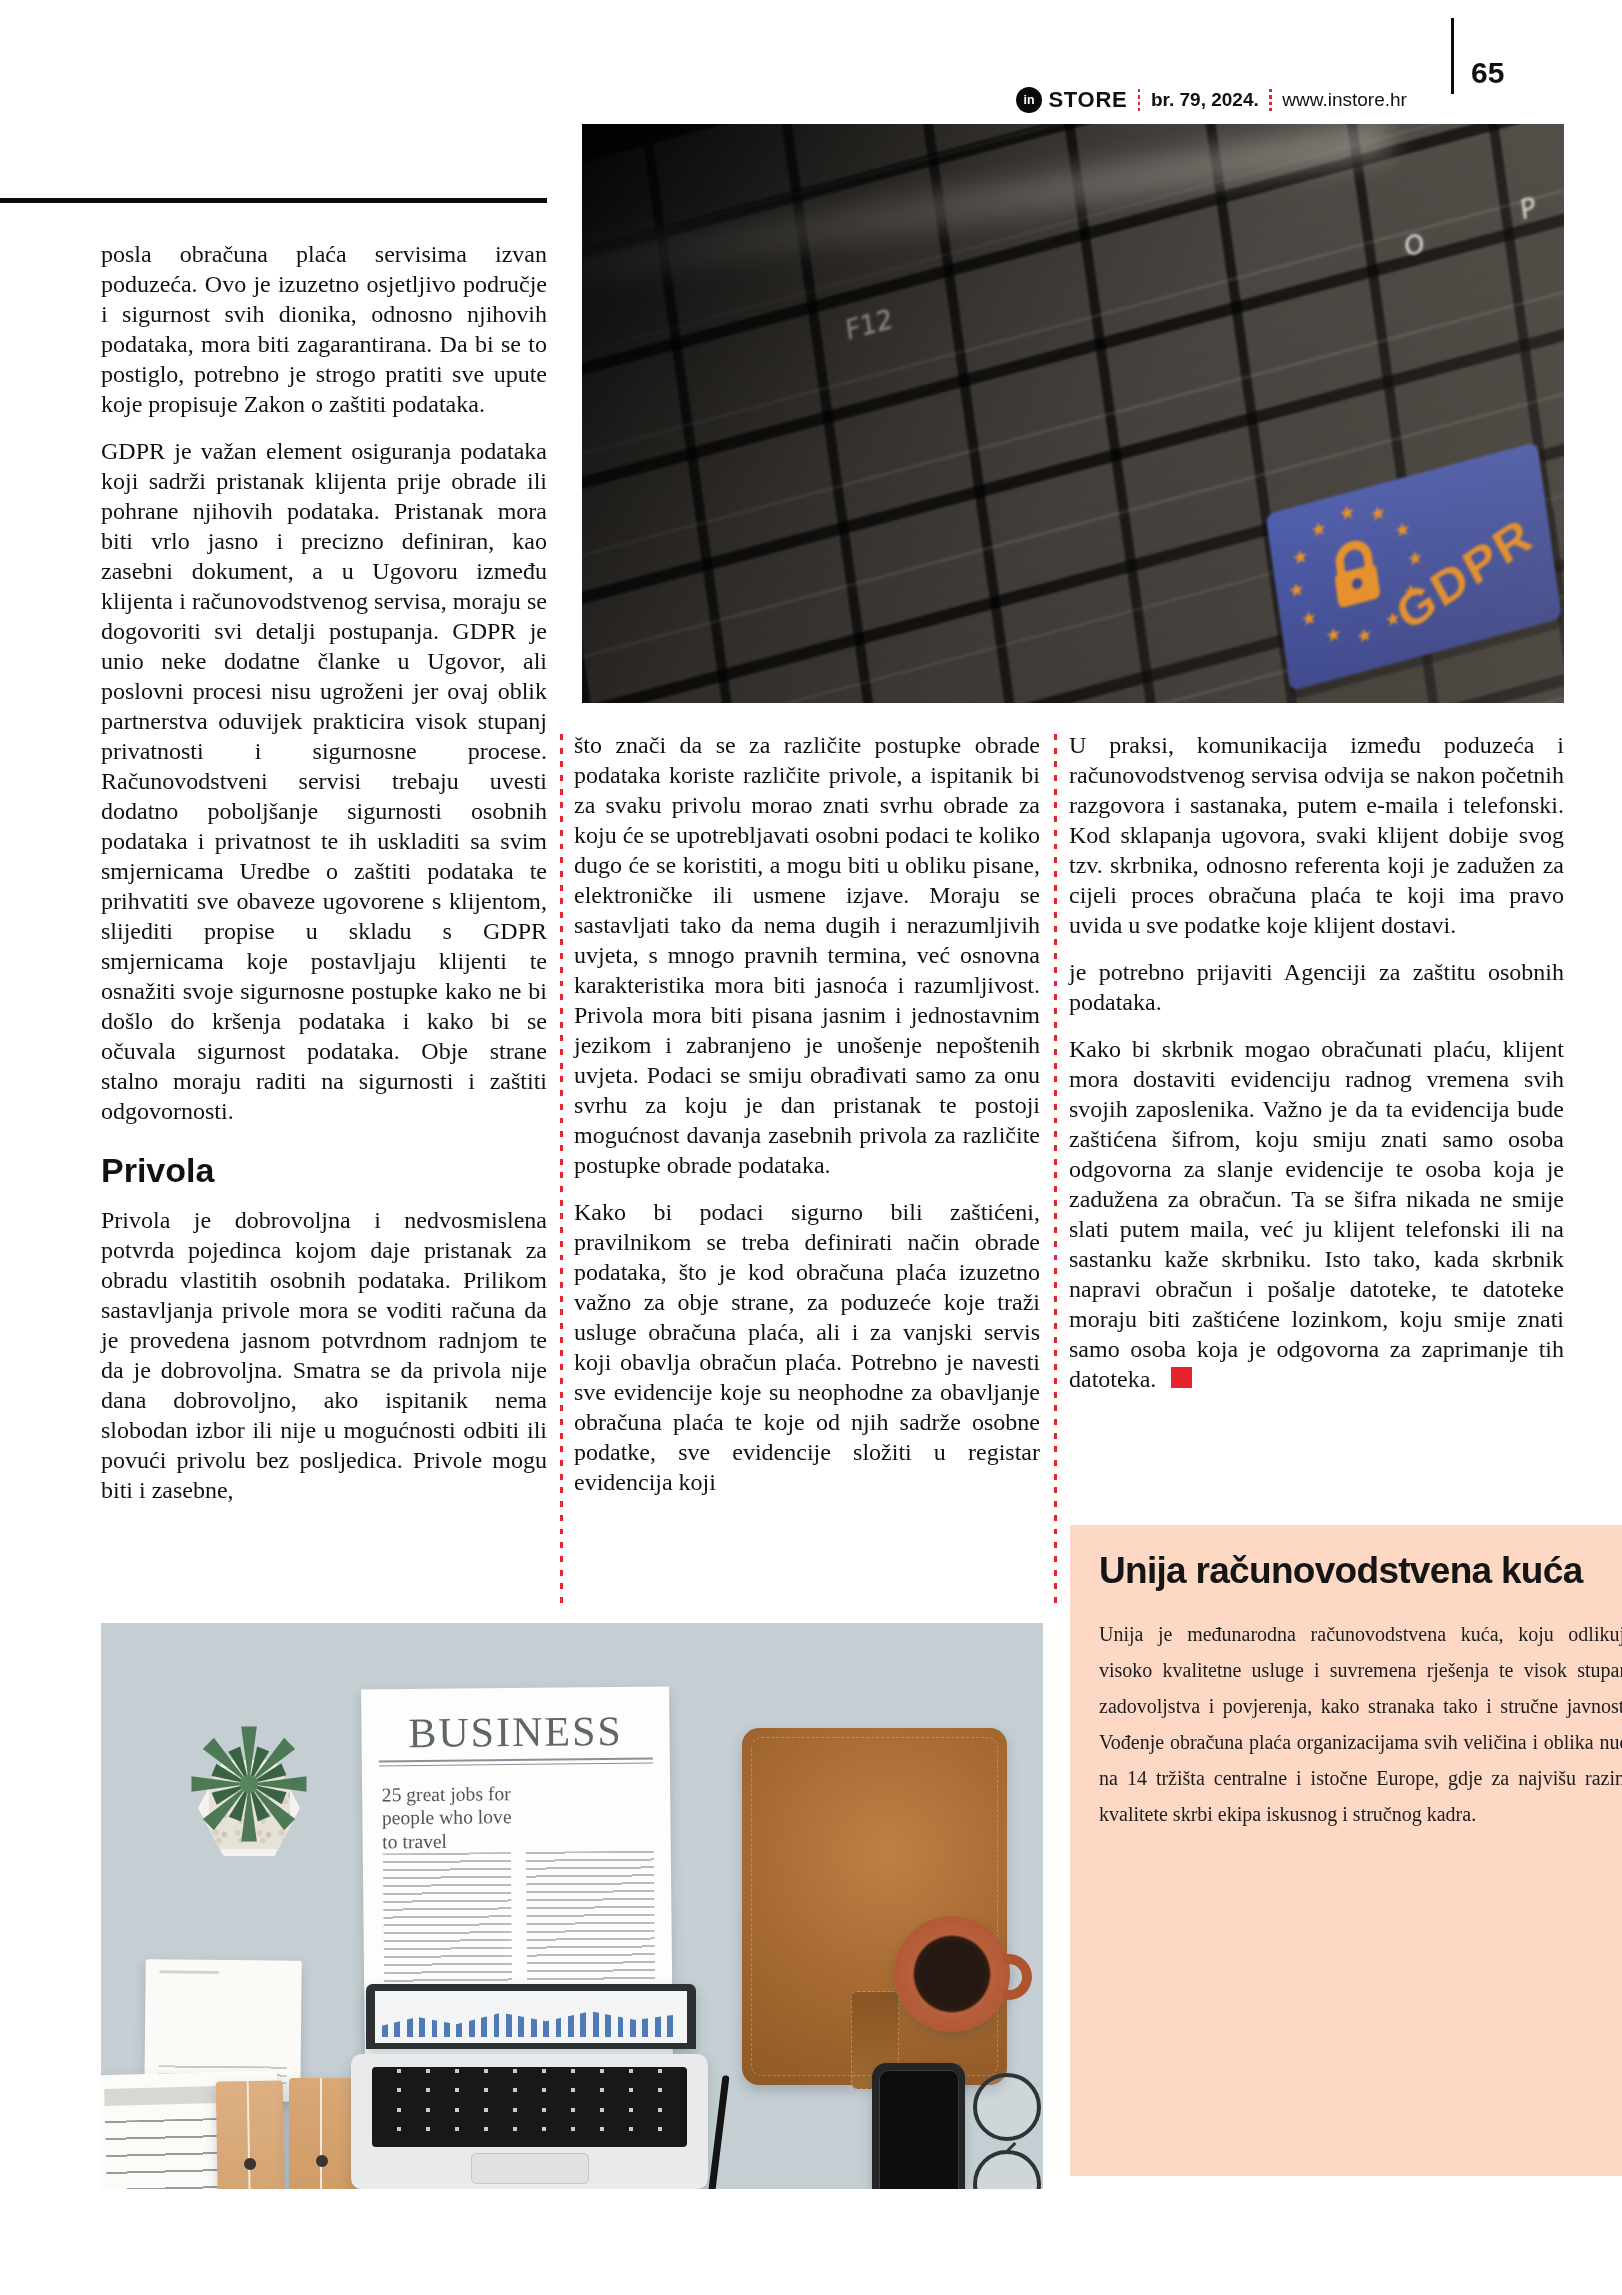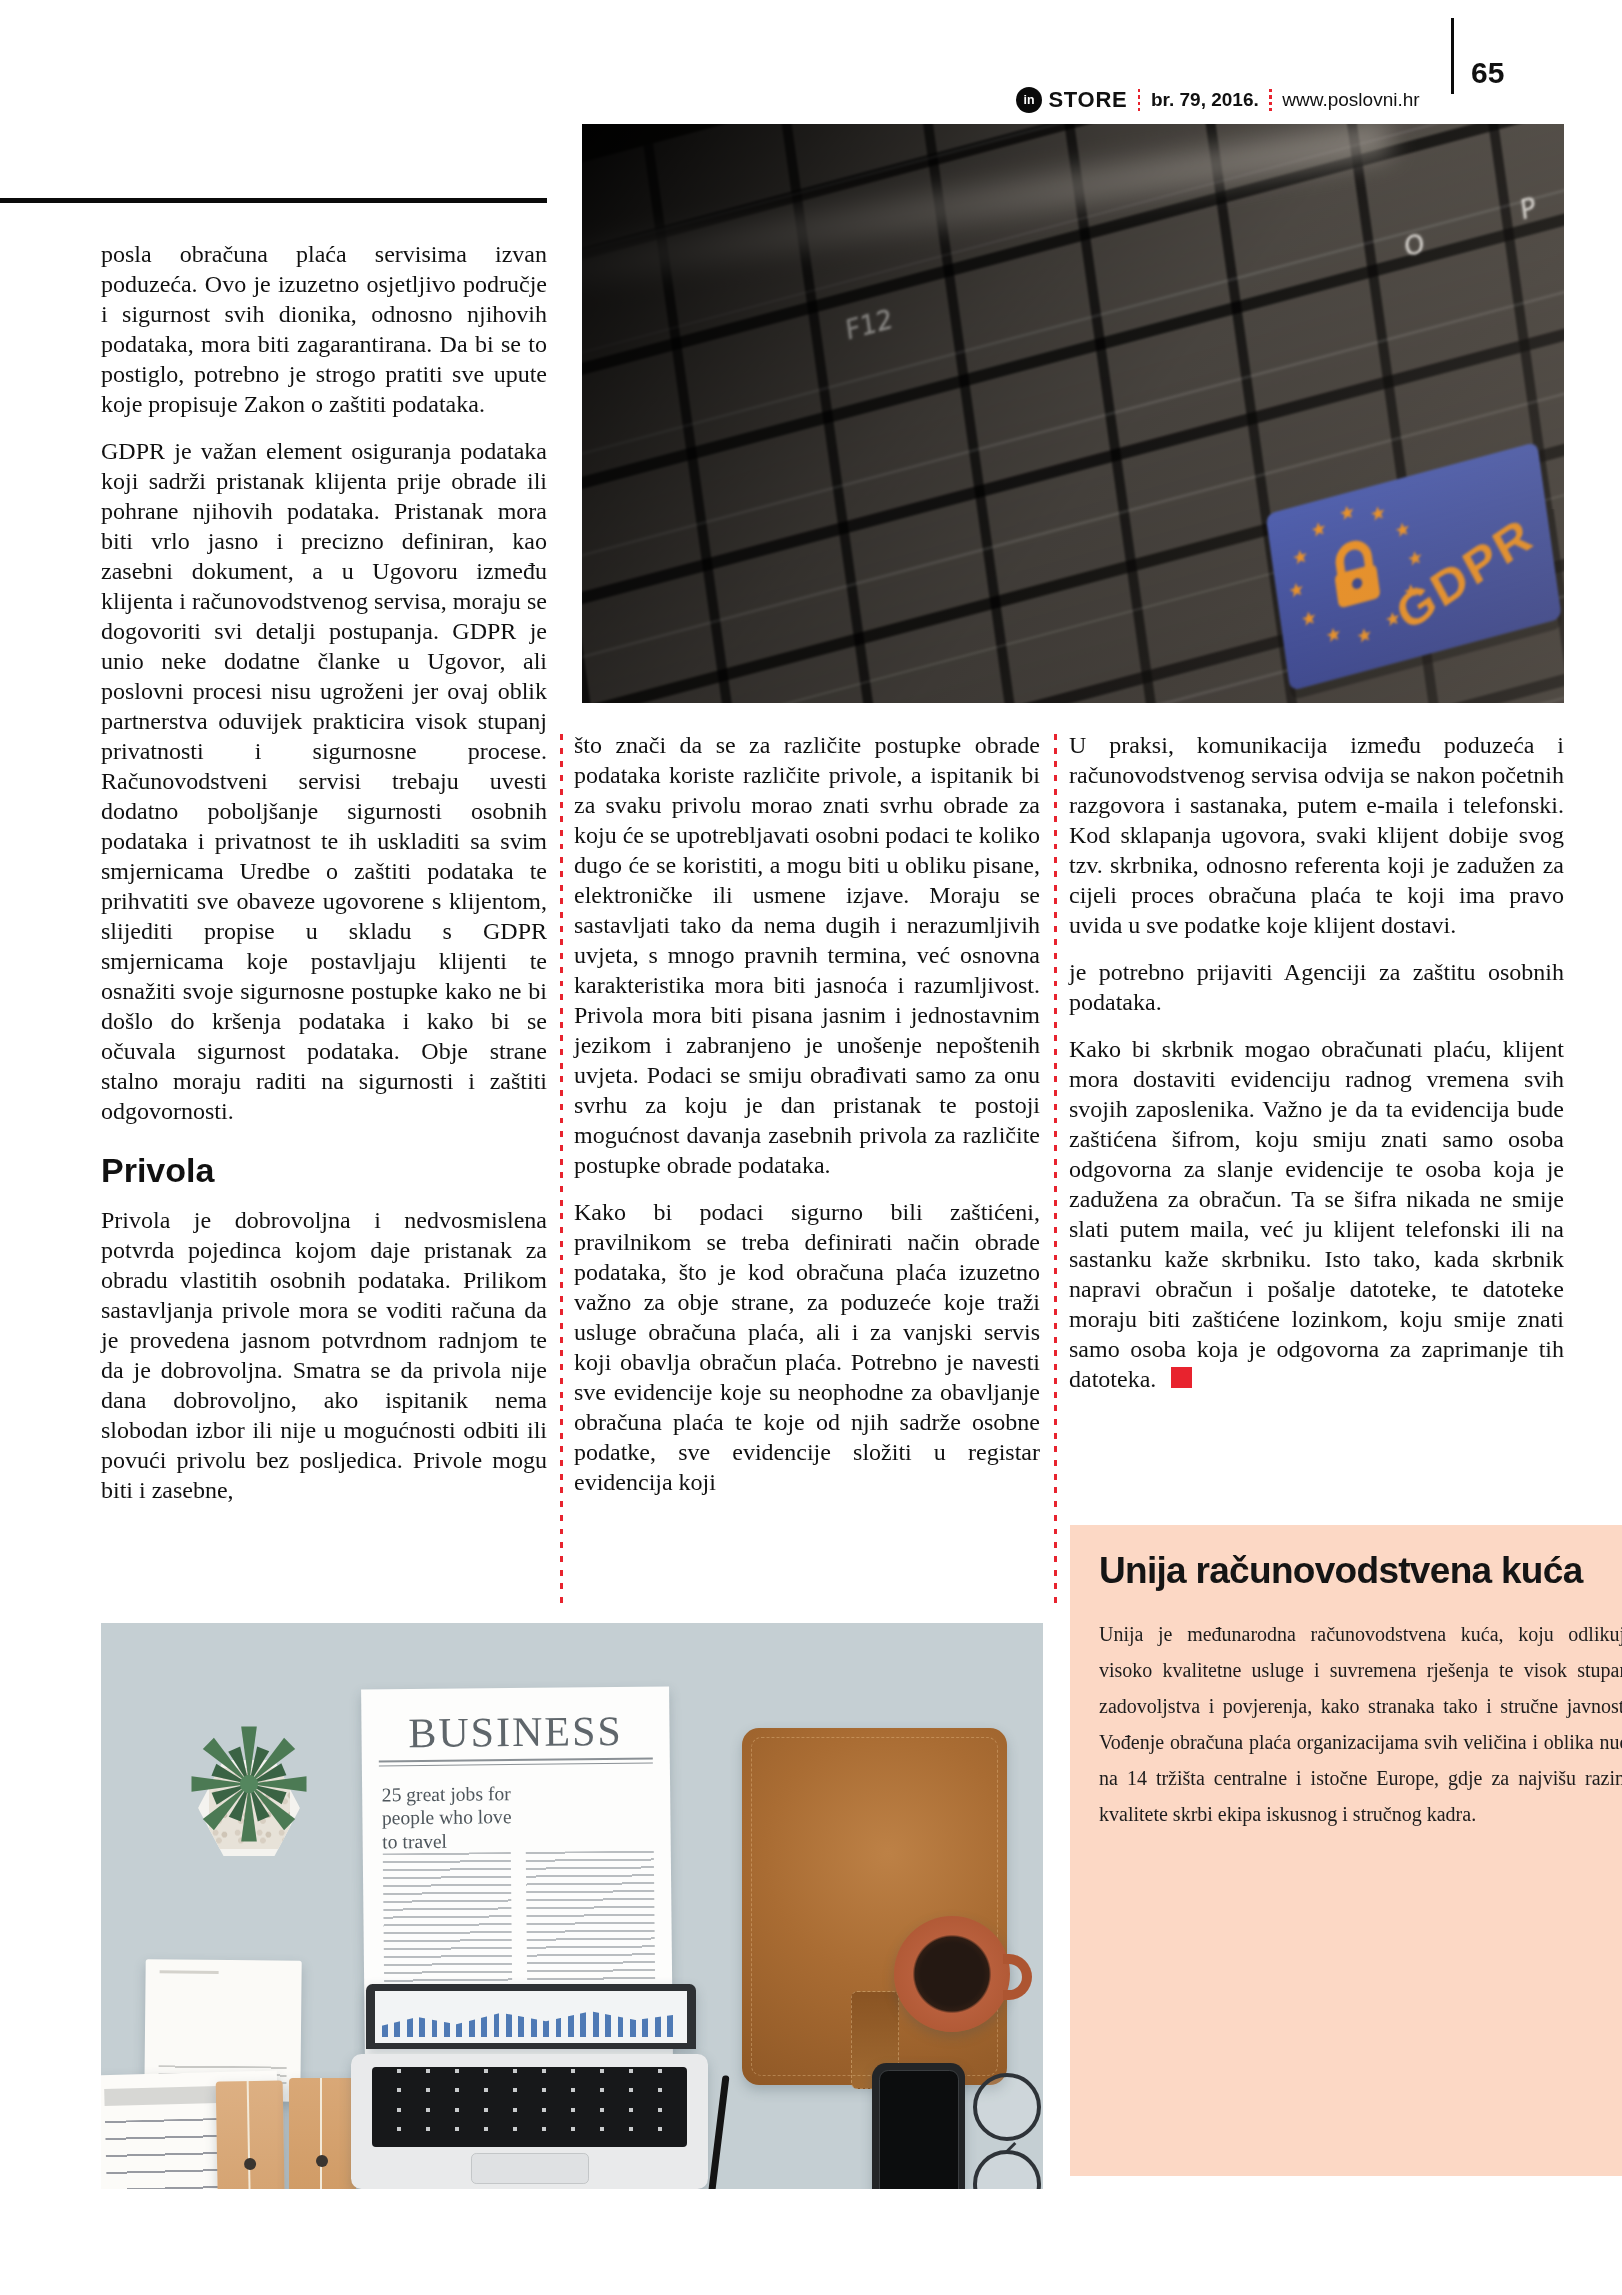--- a/index.html
+++ b/index.html
@@ -164,23 +164,23 @@
 </style>
 </head>
 <body>
 
 <div class="page" style="--red:#e8232e;--boxbg:#fcd8c5;">
 
   <div class="header-row">
     <div class="logo-circle">in</div>
     <div class="logo-store">STORE</div>
     <div class="hsep"></div>
-    <div class="issue">br. 79, 2016.</div>
+    <div class="issue">br. 79, 2024.</div>
     <div class="hsep"></div>
-    <div class="website">www.poslovni.hr</div>
+    <div class="website">www.instore.hr</div>
   </div>
   <div class="pagebar"></div>
   <div class="pagenum">65</div>
 
   <div class="top-rule"></div>
 
   <div class="kb-photo">
     <div class="kb-plane">
 
       <span class="keyglyph" style="left:458px;top:216px;">F12</span>

